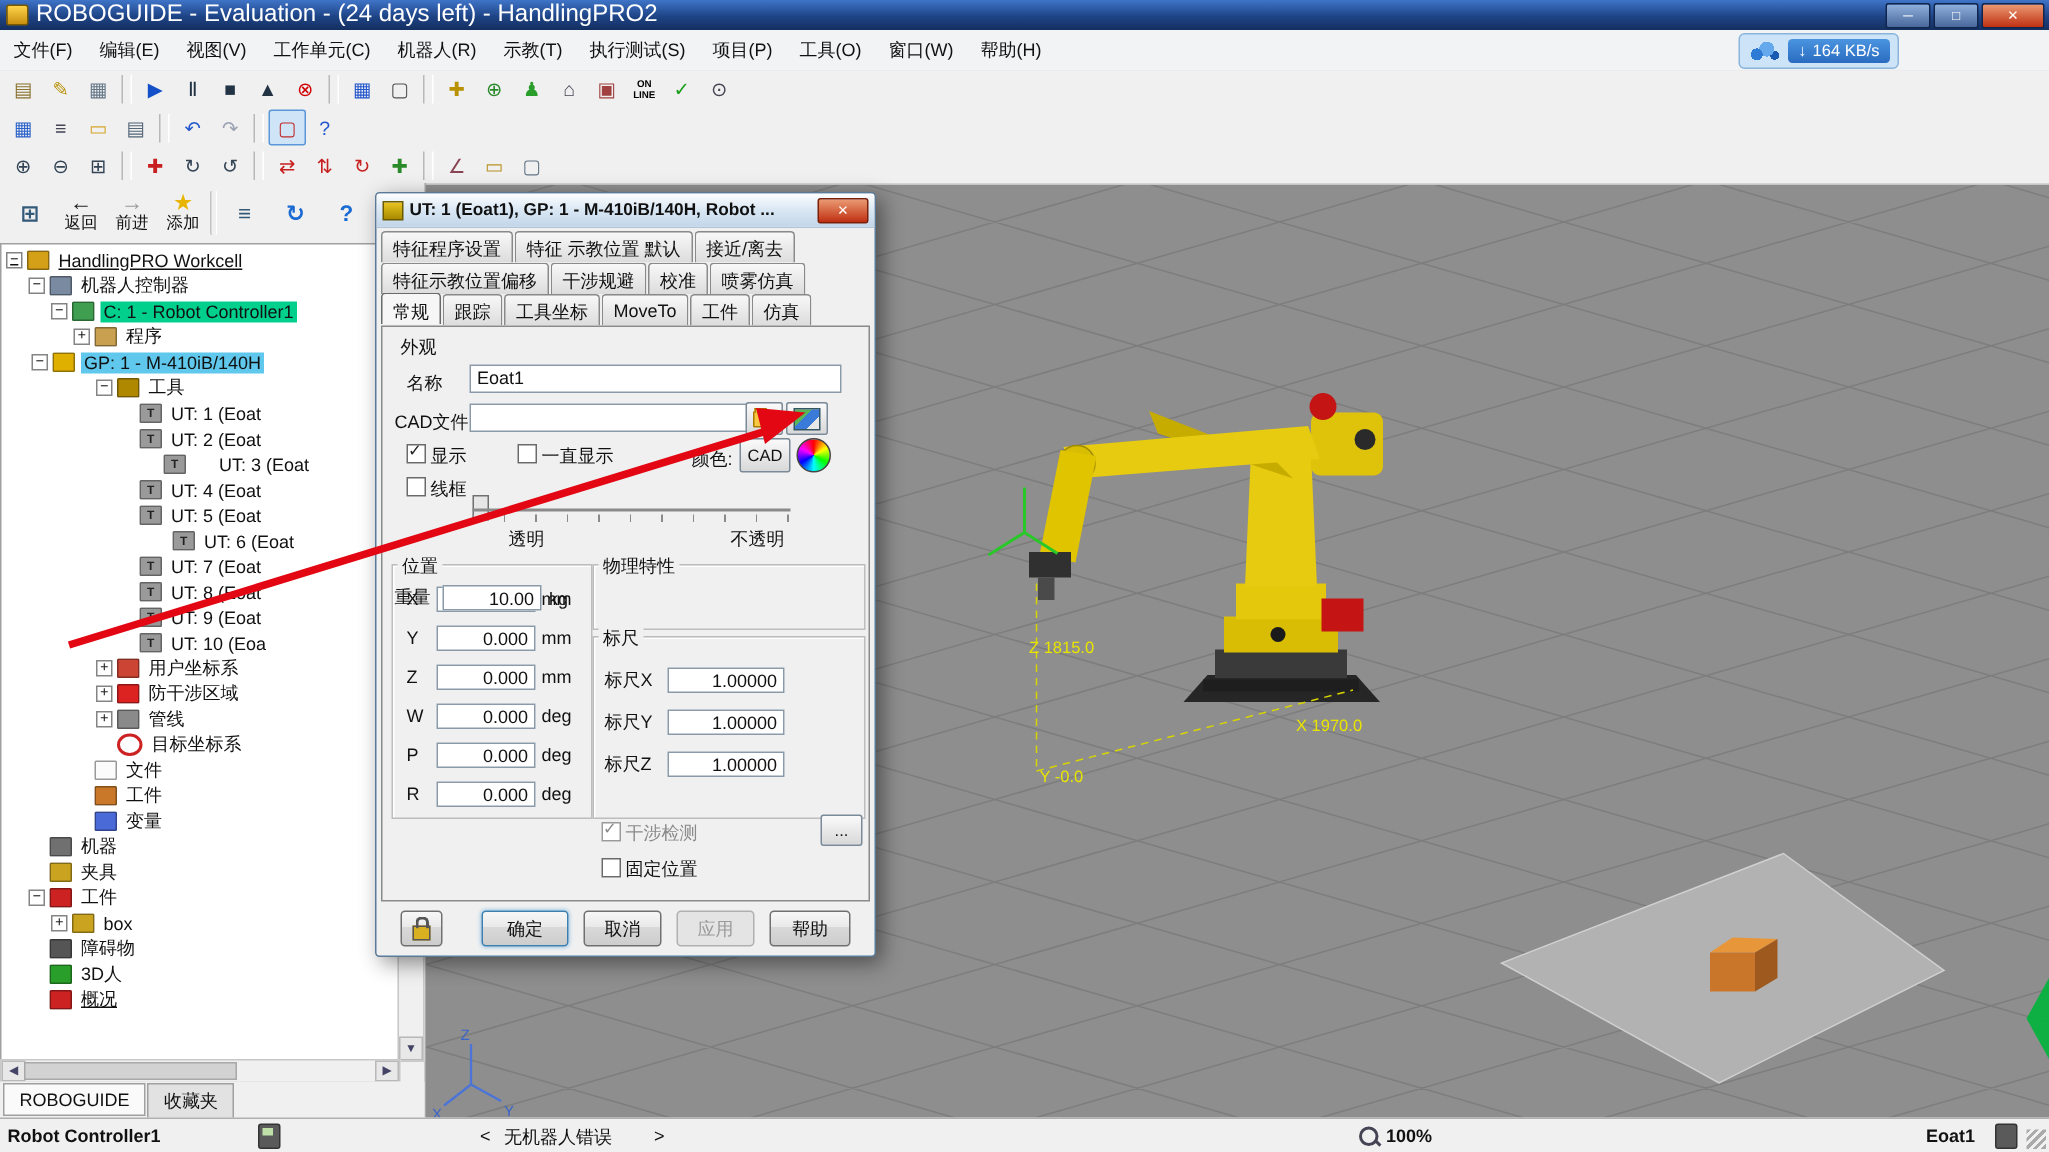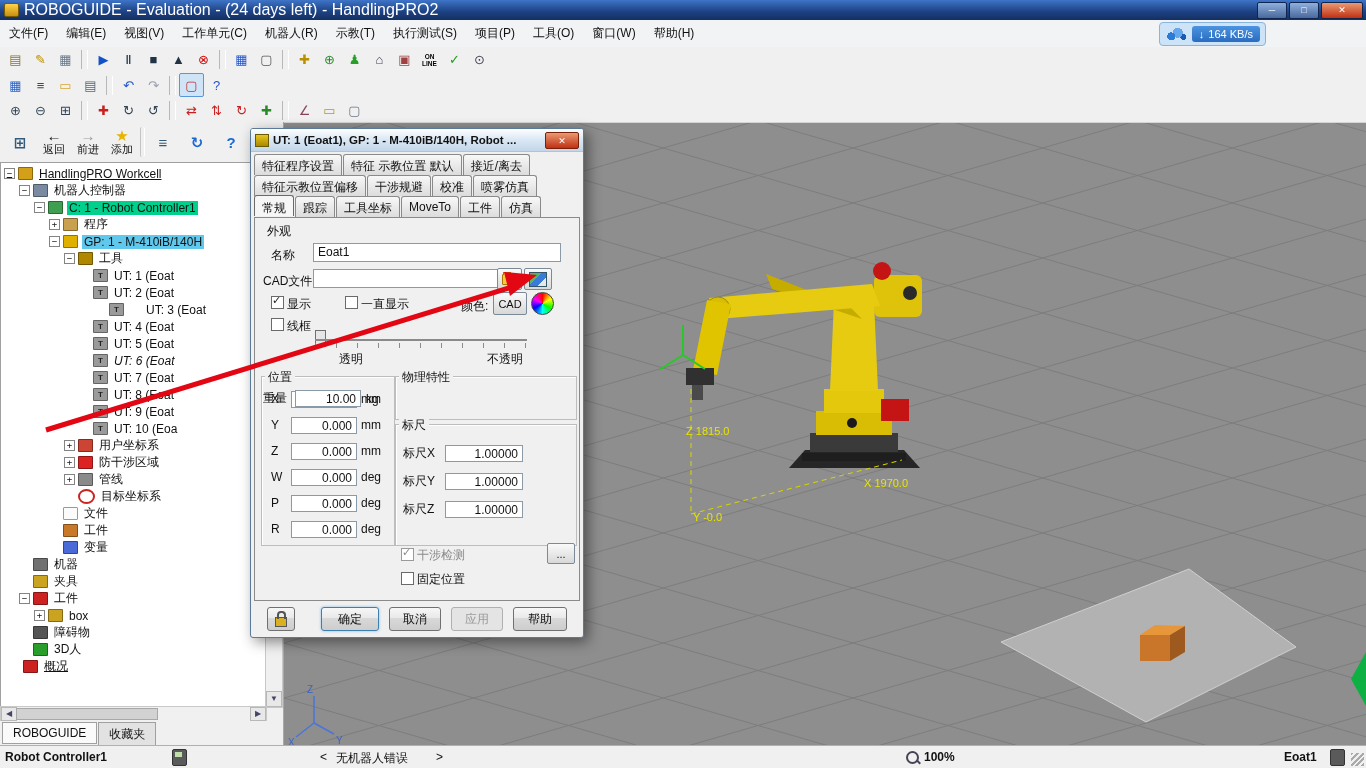--- a/index.html
+++ b/index.html
@@ -470,21 +470,21 @@
         <span class="ticon ic-controller"></span>
         <span class="tlabel">C: 1 - Robot Controller1</span>
       </div>
 
       <div class="trow" style="padding-left: 48px;">
         <span class="texp exp-plus"></span>
         <span class="ticon ic-programs"></span>
         <span class="tlabel">程序</span>
       </div>
 
-      <div class="trow sel-blue" style="padding-left: 48px;">
+      <div class="trow sel-blue" style="padding-left: 20px;">
         <span class="texp exp-minus"></span>
         <span class="ticon ic-robot"></span>
         <span class="tlabel">GP: 1 - M-410iB/140H</span>
       </div>
 
       <div class="trow" style="padding-left: 63px;">
         <span class="texp exp-minus"></span>
         <span class="ticon ic-tooling"></span>
         <span class="tlabel">工具</span>
       </div>
@@ -512,21 +512,21 @@
         <span class="ticon ic-ut"></span>
         <span class="tlabel">UT: 4  (Eoat</span>
       </div>
 
       <div class="trow" style="padding-left: 78px;">
         <span class="texp exp-none"></span>
         <span class="ticon ic-ut"></span>
         <span class="tlabel">UT: 5  (Eoat</span>
       </div>
 
-      <div class="trow" style="padding-left: 78px; font-style: italic;">
+      <div class="trow" style="padding-left: 100px;">
         <span class="texp exp-none"></span>
         <span class="ticon ic-ut"></span>
         <span class="tlabel">UT: 6  (Eoat</span>
       </div>
 
       <div class="trow" style="padding-left: 78px;">
         <span class="texp exp-none"></span>
         <span class="ticon ic-ut"></span>
         <span class="tlabel">UT: 7  (Eoat</span>
       </div>
@@ -620,21 +620,21 @@
         <span class="ticon ic-obstacles"></span>
         <span class="tlabel">障碍物</span>
       </div>
 
       <div class="trow" style="padding-left: 18px;">
         <span class="texp exp-none"></span>
         <span class="ticon ic-human"></span>
         <span class="tlabel">3D人</span>
       </div>
 
-      <div class="trow" style="padding-left: 8px; text-decoration: underline;">
+      <div class="trow" style="padding-left: 18px; text-decoration: underline;">
         <span class="texp exp-none"></span>
         <span class="ticon ic-profile"></span>
         <span class="tlabel">概况</span>
       </div>
     </div>
   <div id="vscroll">
     <div id="vs-up" class="sarrow">▲</div>
     <div id="vs-dn" class="sarrow">▼</div>
   </div>
   <div id="hscroll">

